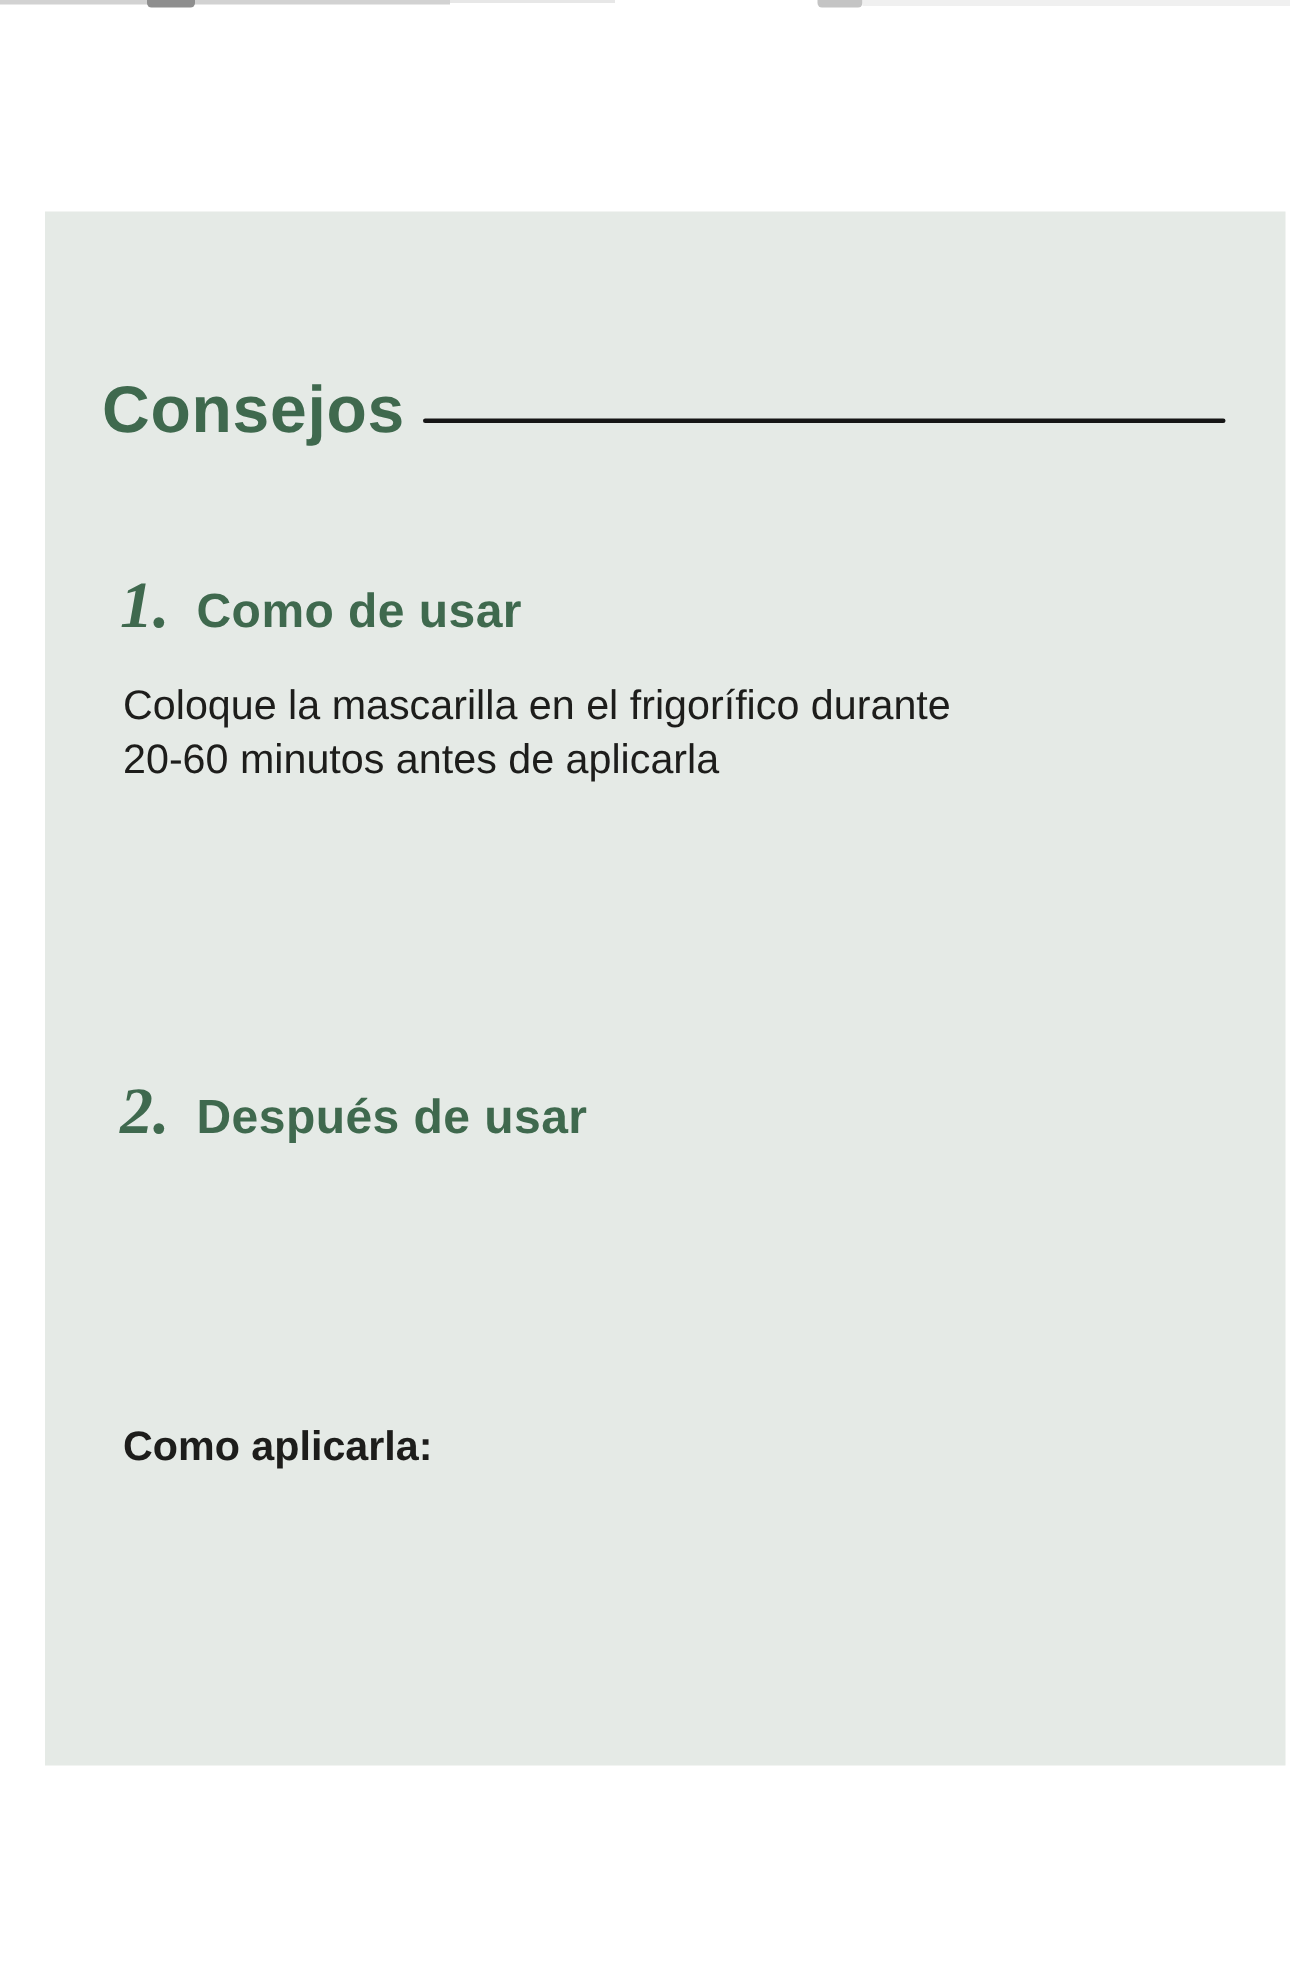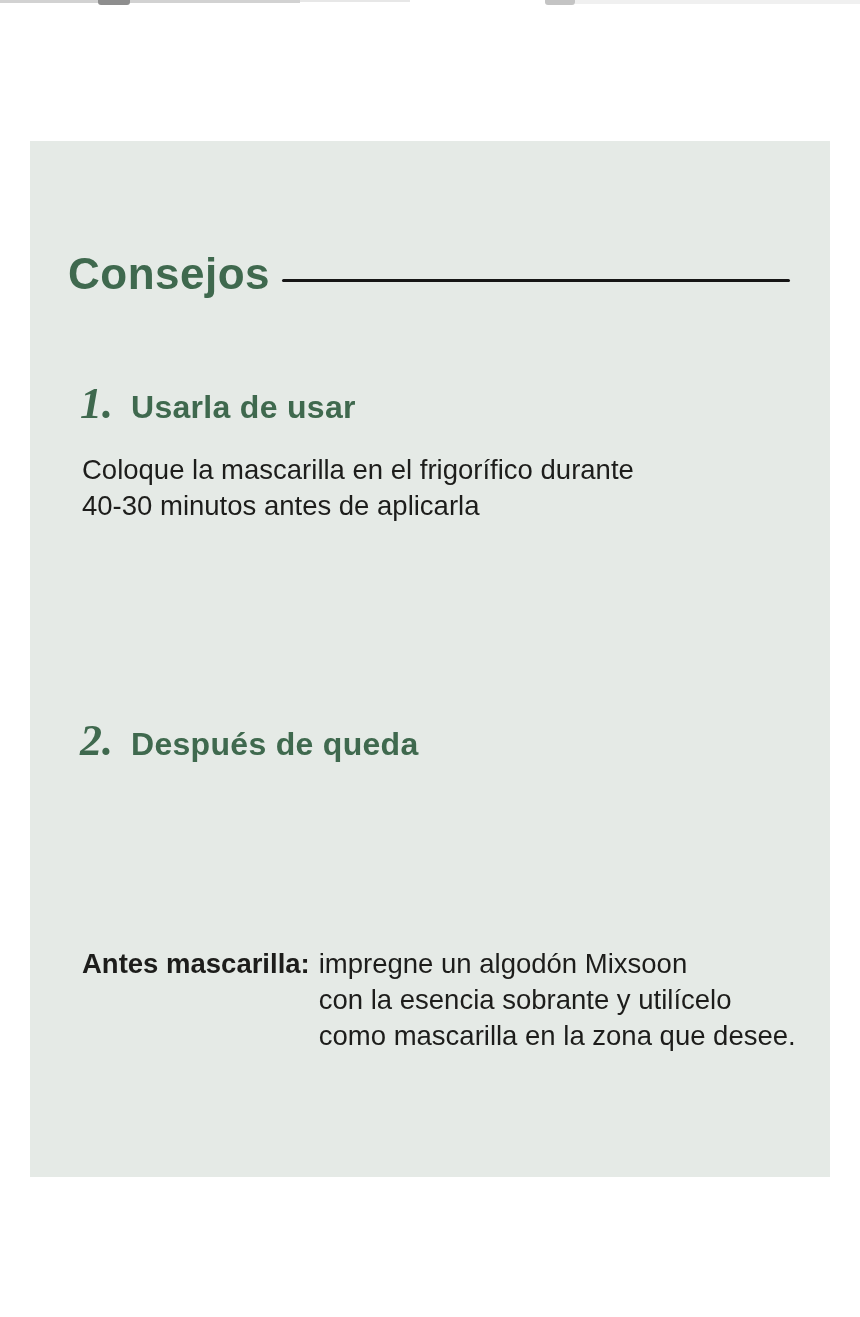--- a/index.html
+++ b/index.html
@@ -18,20 +18,21 @@
   .strip-b { left: 300px; width: 110px; height: 2px; background: #e7e7e7; }
   .smudge-a { left: 98px;  width: 32px;  height: 5px; background: #8e8e8e; border-radius: 0 0 3px 3px; filter: blur(0.5px); }
   .smudge-b { left: 545px; width: 30px;  height: 5px; background: #c4c4c4; border-radius: 0 0 3px 3px; filter: blur(0.5px); }
   .strip-c { left: 575px; width: 285px; height: 4px; background: #f0f0f0; }
 
   .panel {
     position: absolute;
     left: 30px; top: 141px;
     width: 800px; height: 1036px;
     background: #e5eae6;
+    padding-left: 27px;
   }
 
   .title-row {
     position: absolute;
     left: 38px; top: 108px; right: 40px;
     display: flex;
     align-items: center;
   }
   .page-title {
     font-size: 44px;
@@ -116,34 +117,31 @@
 
   <div class="panel">
 
     <div class="title-row">
       <span class="page-title">Consejos</span>
       <span class="title-rule"></span>
     </div>
 
     <div class="section-header s1-header">
       <span class="sec-num">1.</span>
-      <span class="sec-heading">Usarla de usar</span>
+      <span class="sec-heading">Como de usar</span>
     </div>
     <div class="para para-1">Coloque la mascarilla en el frigorífico durante
-40-30 minutos antes de aplicarla</div>
+20-60 minutos antes de aplicarla</div>
 
     <div class="section-header s2-header">
       <span class="sec-num">2.</span>
-      <span class="sec-heading">Después de queda</span>
+      <span class="sec-heading">Después de usar</span>
     </div>
 
     <div class="tip tip-1">
     </div>
 
     <div class="tip tip-2">
-      <span class="tip-label">Antes mascarilla:</span>
-      <span class="tip-text">impregne un algodón Mixsoon
-con la esencia sobrante y utilícelo
-como mascarilla en la zona que desee.</span>
+      <span class="tip-label">Como aplicarla:</span>
     </div>
 
   </div>
 </div>
 
 </body></html>

